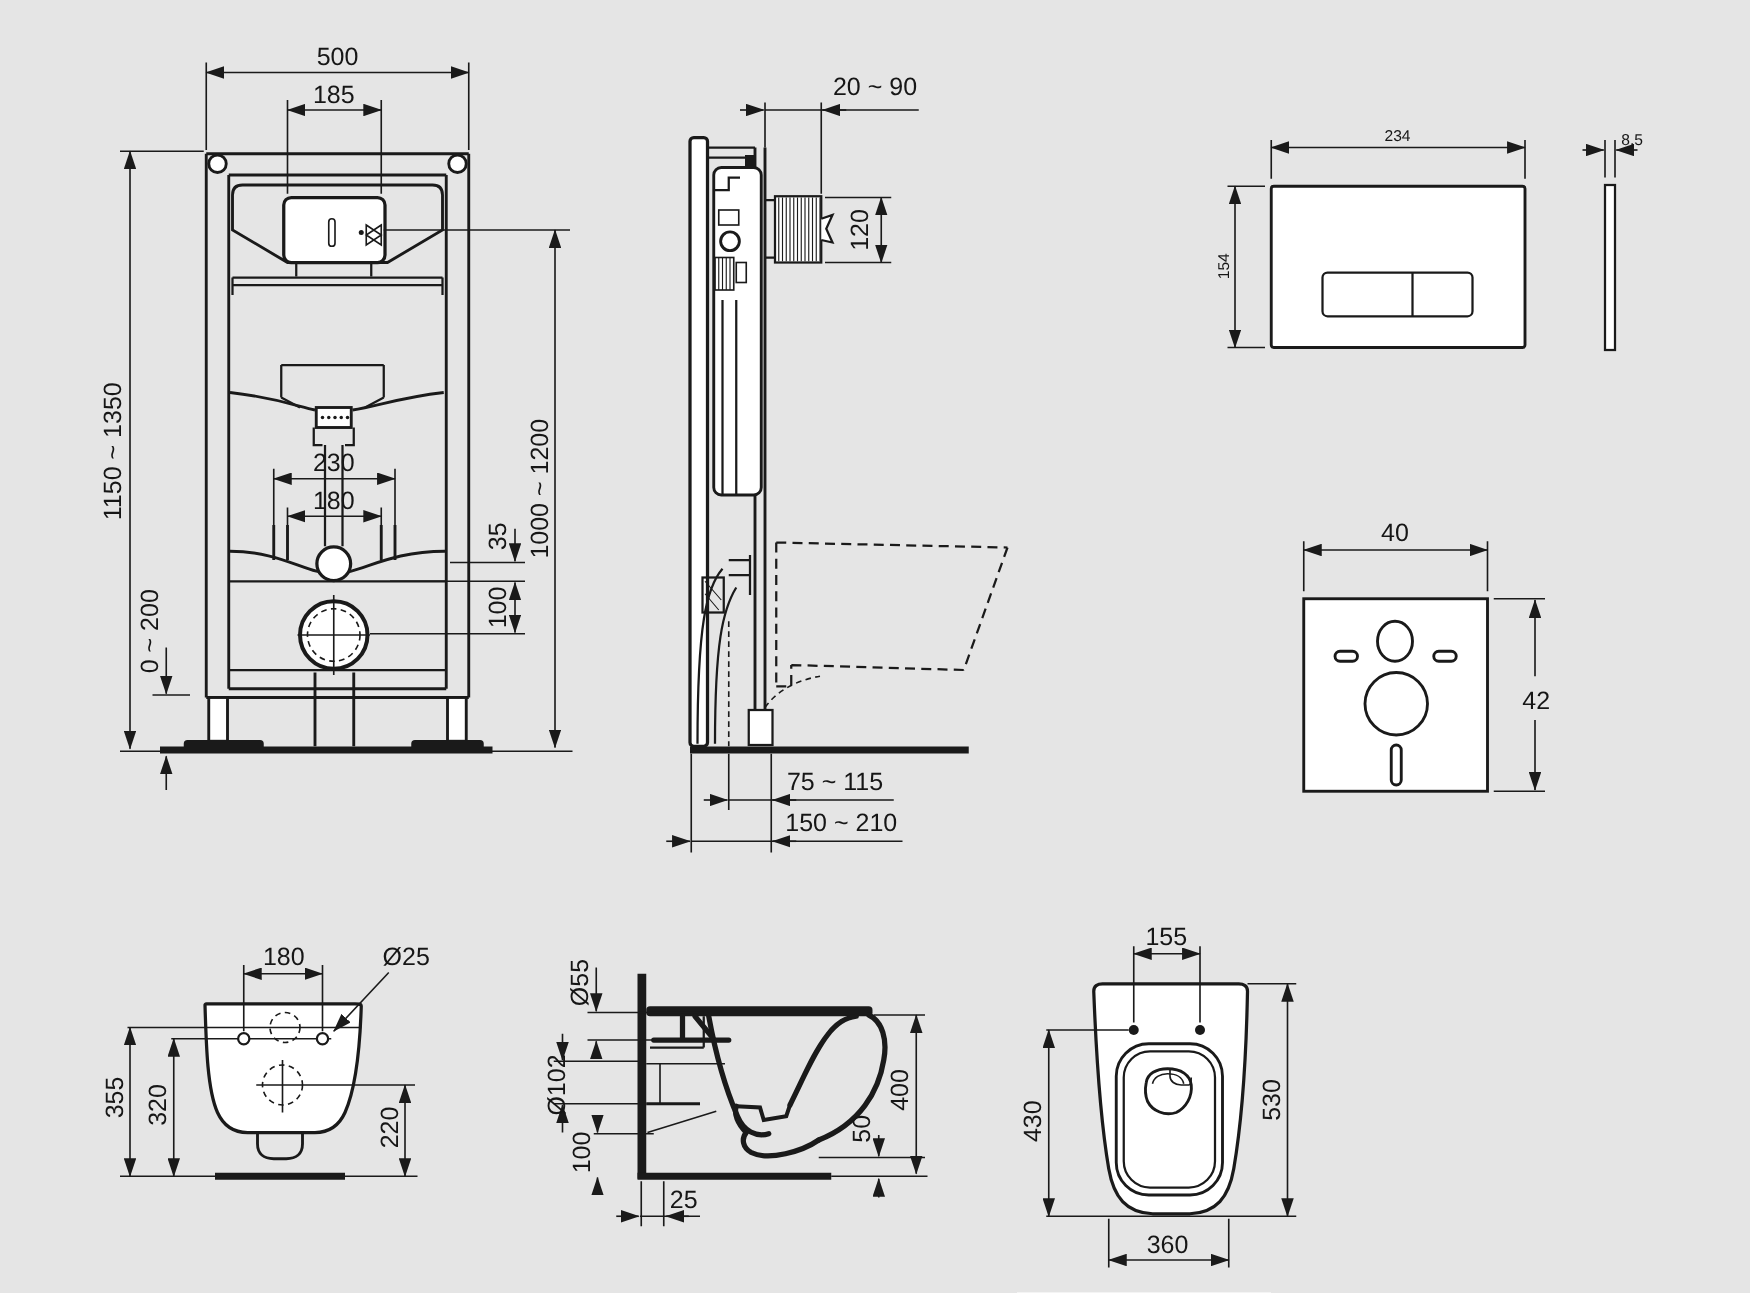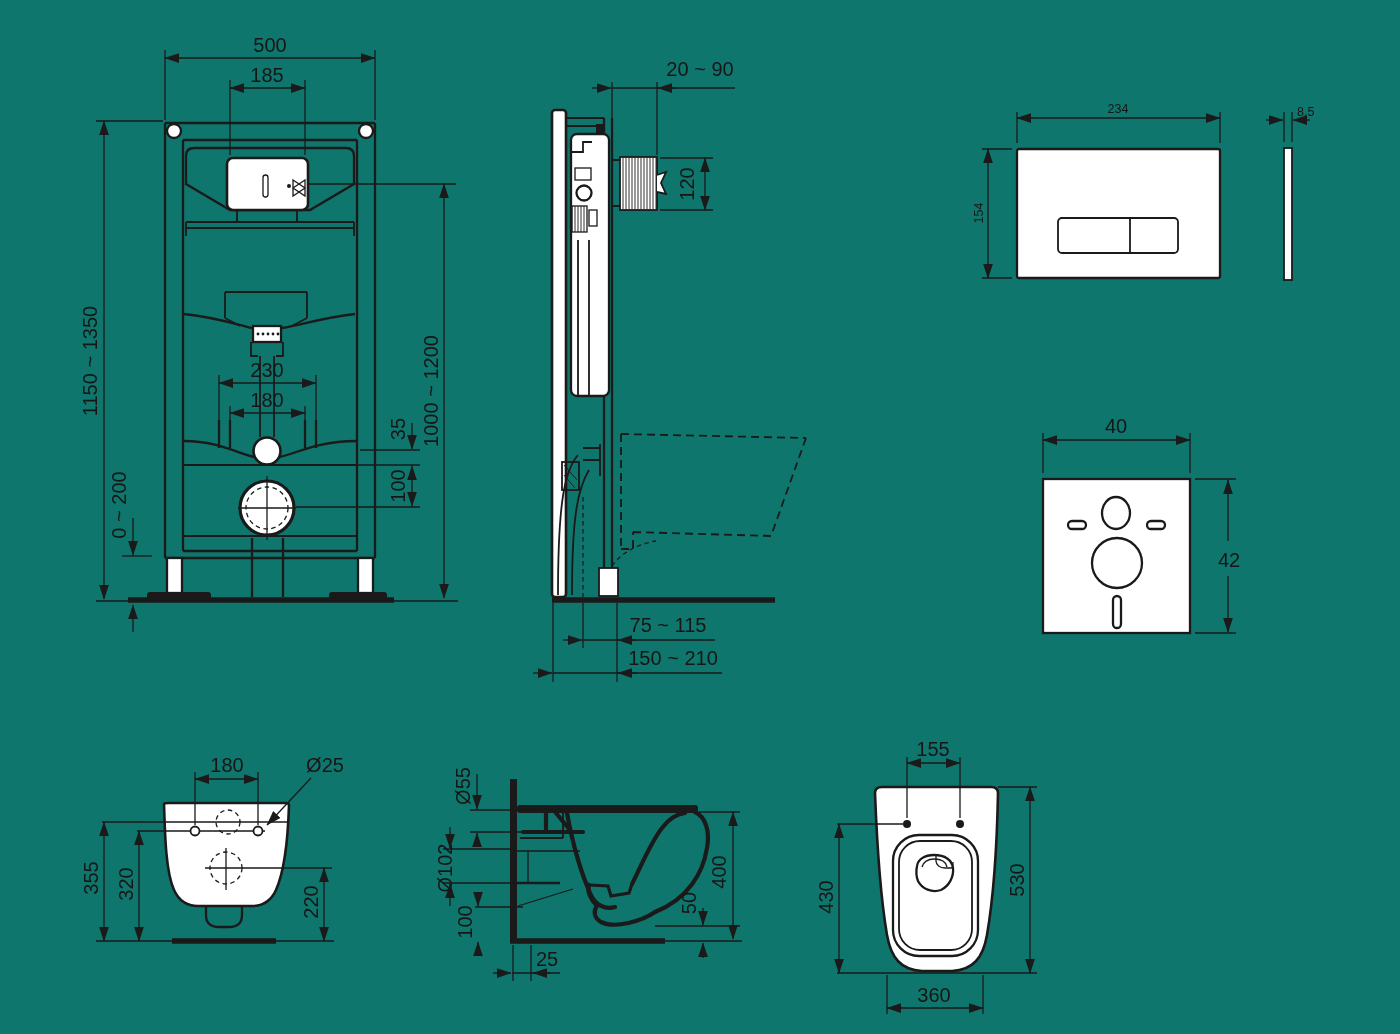--- a/index.html
+++ b/index.html
@@ -1,16 +1,16 @@
 <!DOCTYPE html>
 <html><head>
 <meta charset="utf-8">
 <style>
   html,body{margin:0;padding:0;background:#fff;}
-  .canvas{position:relative;width:1400px;height:1034px;background:#0f766e;overflow:hidden;}
+  .canvas{position:relative;width:1400px;height:1034px;background:#e5e5e5;overflow:hidden;}
   svg{position:absolute;left:0;top:0;}
   
   .s1 {stroke:#1a1a1a;fill:none;stroke-width:1.3;}
   .s15{stroke:#1a1a1a;fill:none;stroke-width:1.8;}
   .s2 {stroke:#1a1a1a;fill:none;stroke-width:2.3;}
   .s25{stroke:#1a1a1a;fill:none;stroke-width:2.6;}
   .s3 {stroke:#1a1a1a;fill:none;stroke-width:3.2;}
   .s4 {stroke:#1a1a1a;fill:none;stroke-width:4.2;stroke-linecap:round;}
   .s5 {stroke:#1a1a1a;fill:none;stroke-width:5.5;}
   .h1 {stroke:#1a1a1a;fill:none;stroke-width:0.9;}

